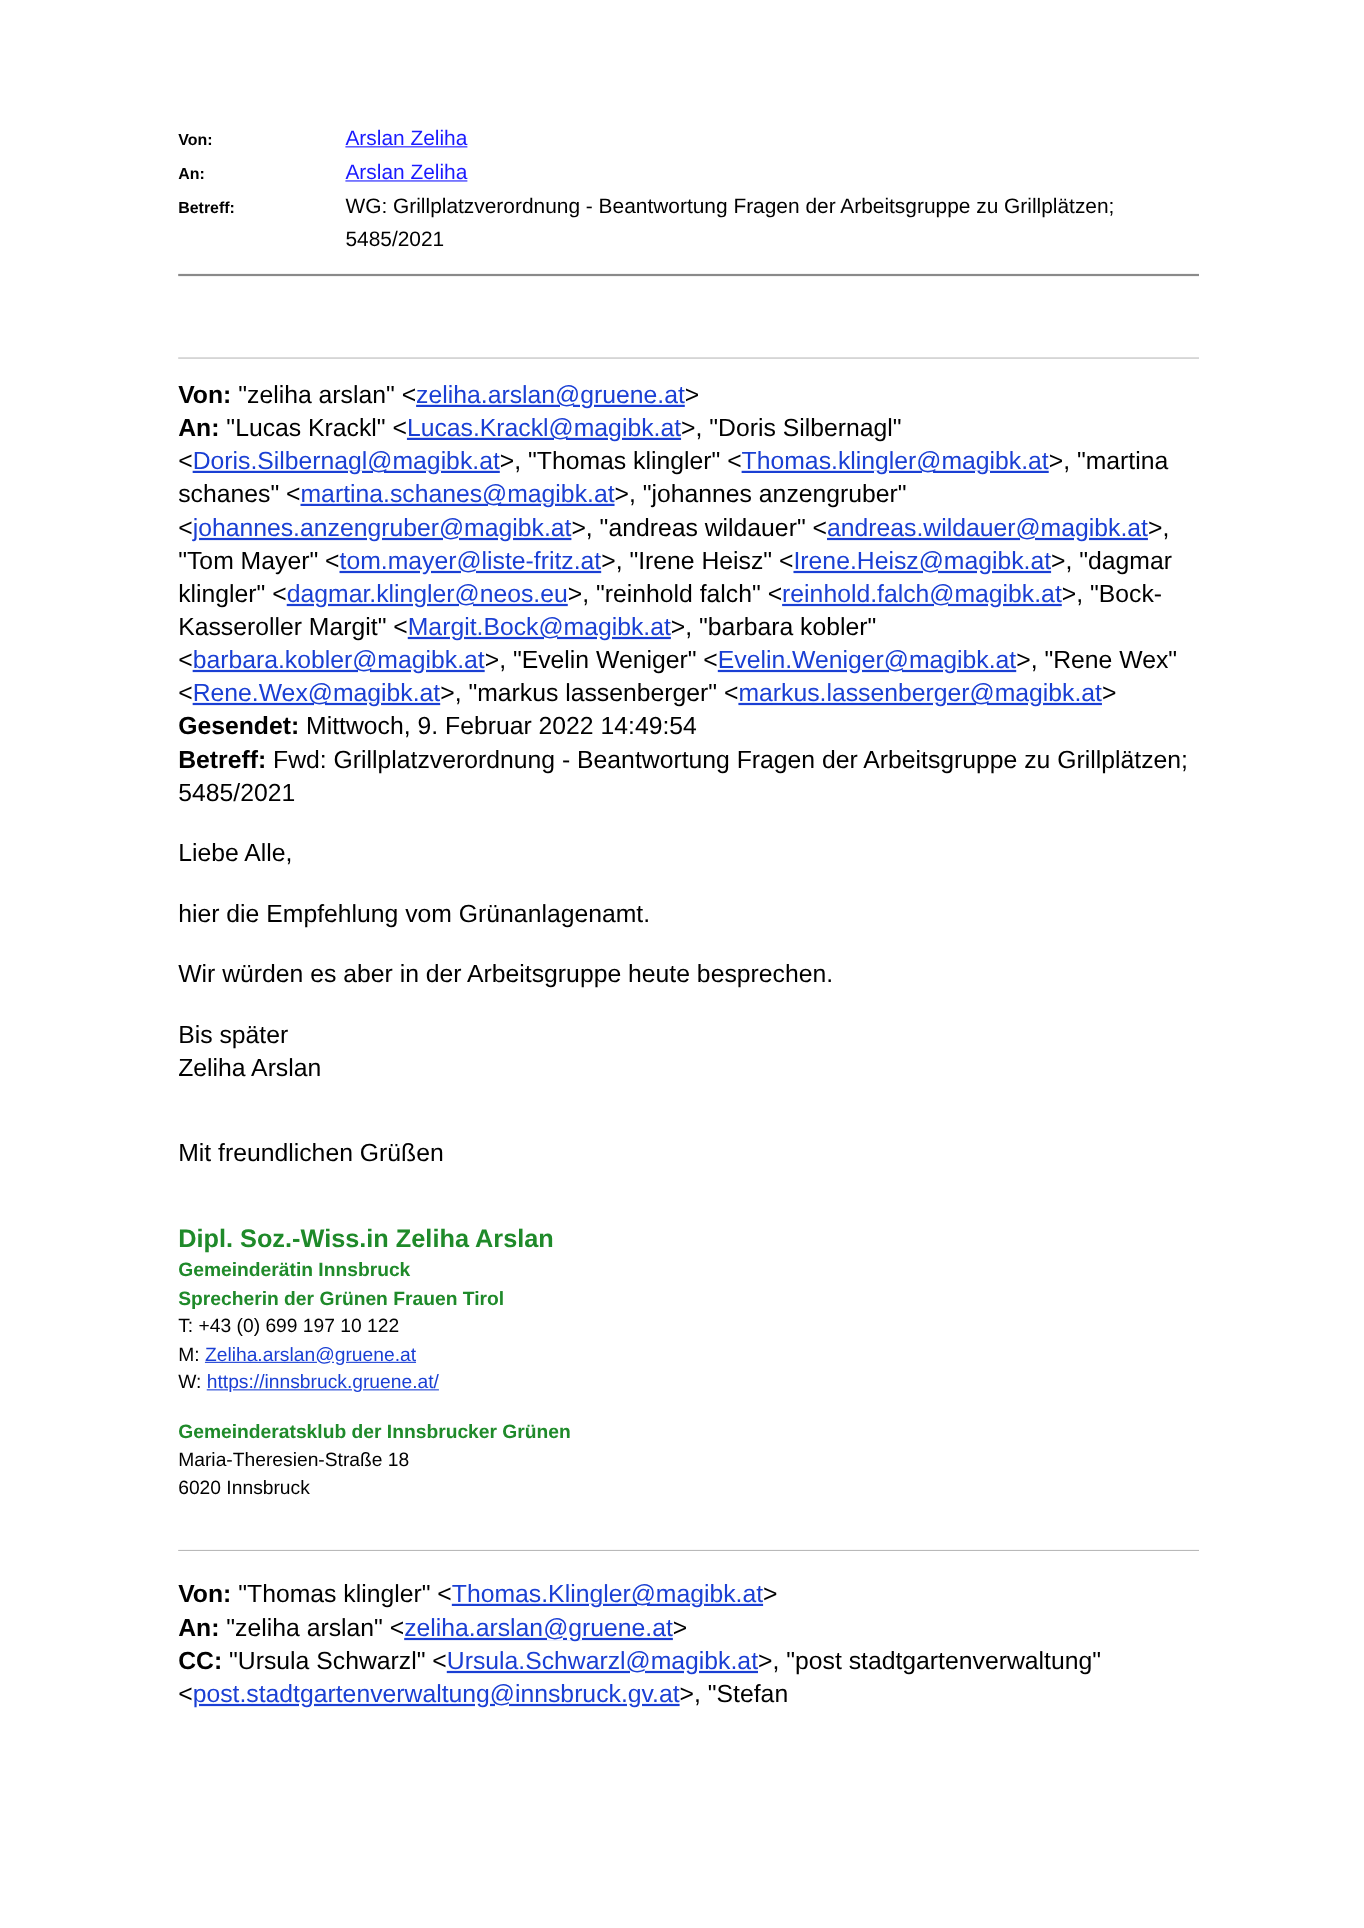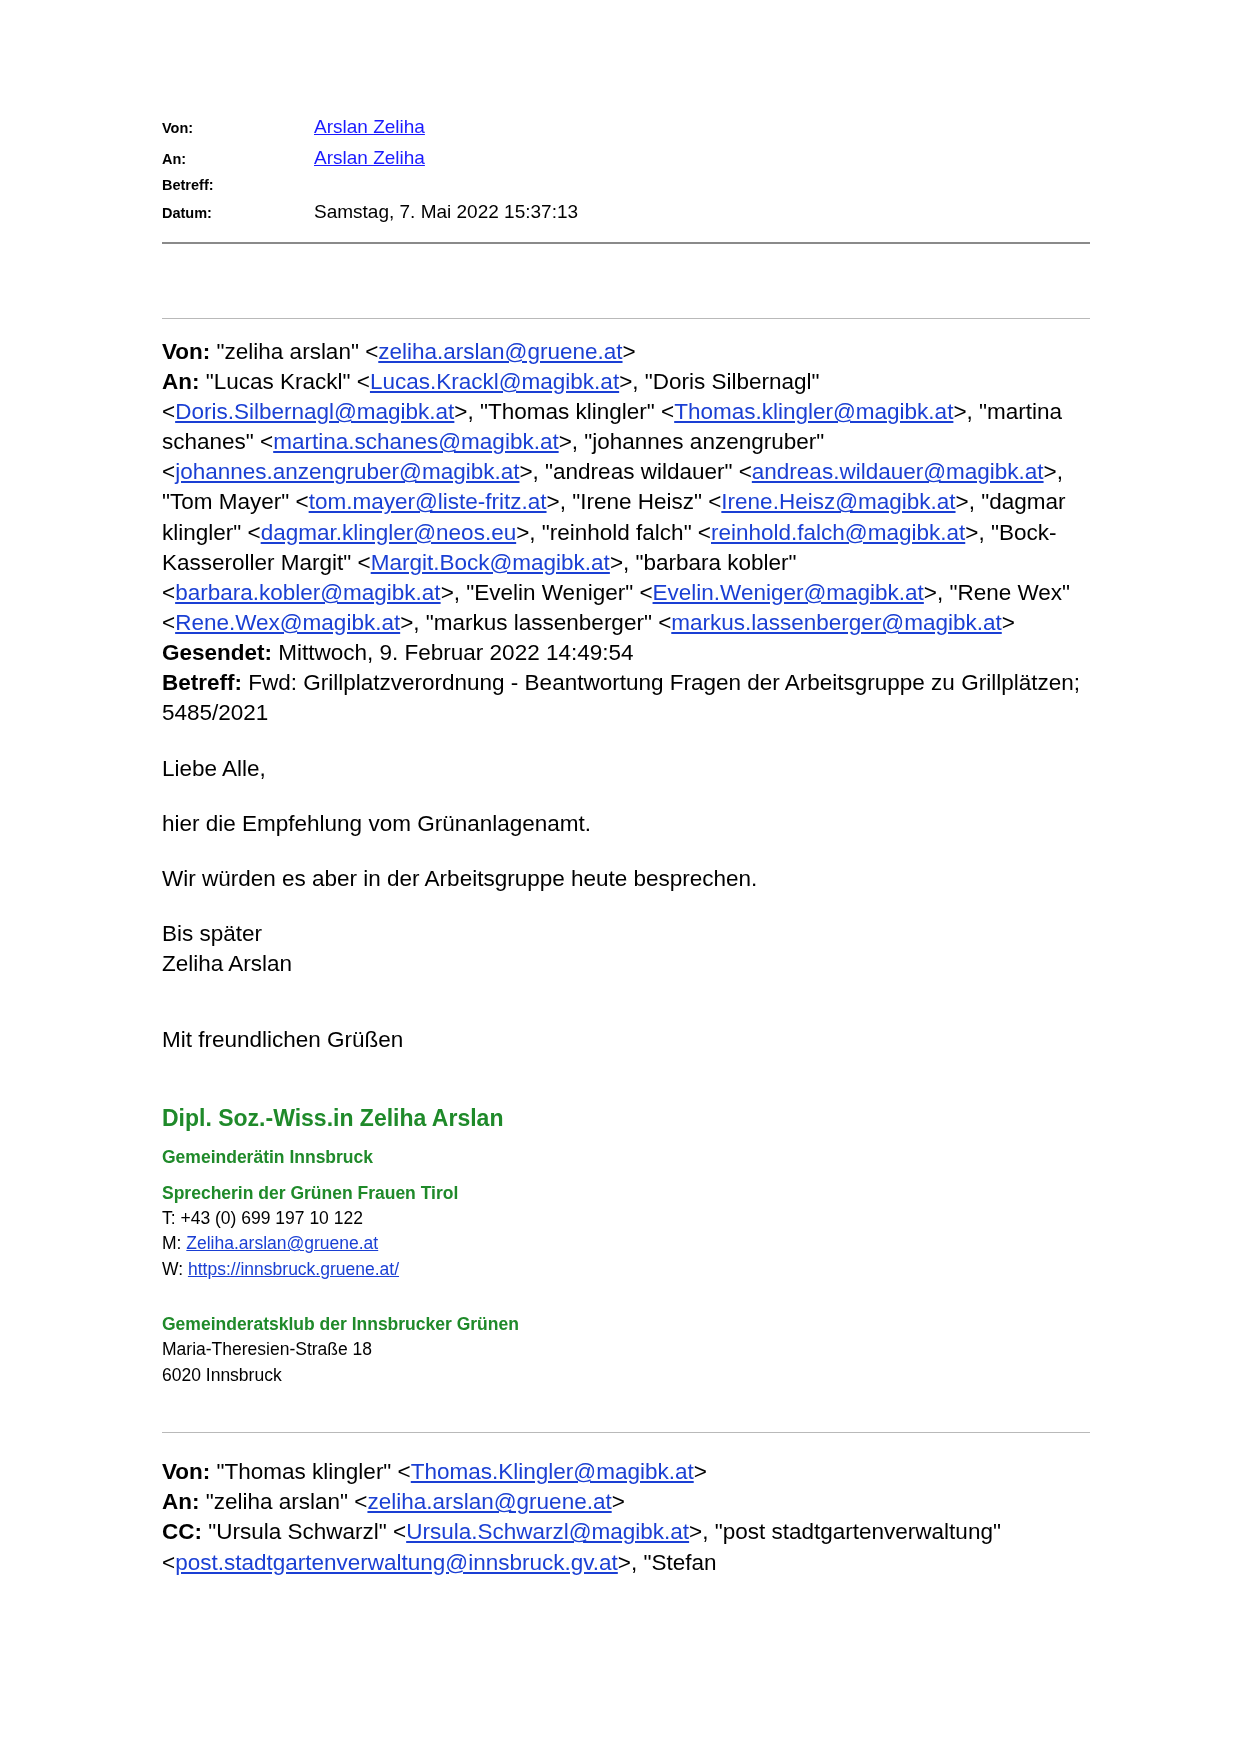--- a/index.html
+++ b/index.html
@@ -78,21 +78,20 @@
     font-weight: bold;
     font-size: 23px;
     line-height: 1.38;
     margin-top: 28px;
   }
   .sig-sub {
     color: #1f8a2a;
     font-weight: bold;
     font-size: 17.5px;
     line-height: 1.45;
-    margin-top: 10px;
   }
   .sig-line {
     font-size: 17.5px;
     line-height: 1.45;
     color: #000;
   }
   .sig-line a.lnk { font-size: 17.5px; }
   .sig-block-gap { height: 20px; }
 
   .bottom-rule {
@@ -110,24 +109,21 @@
     <div class="hdr-row">
       <span class="hdr-label">Von:</span>
       <span class="hdr-value hdr-link">Arslan Zeliha</span>
     </div>
     <div class="hdr-row">
       <span class="hdr-label">An:</span>
       <span class="hdr-value hdr-link">Arslan Zeliha</span>
     </div>
     <div class="hdr-row">
       <span class="hdr-label">Betreff:</span>
-    </div>
-    <div class="hdr-row">
-      <span class="hdr-label">Datum:</span>
-      <span class="hdr-value">Samstag, 7. Mai 2022 15:37:13</span>
+      <span class="hdr-value">WG: Grillplatzverordnung - Beantwortung Fragen der Arbeitsgruppe zu Grillplätzen; 5485/2021</span>
     </div>
     <hr class="hdr-rule">
   </div>
 
   <div class="spacer-1"></div>
 
   <hr class="thin-rule">
 
   <div class="msg">
 

